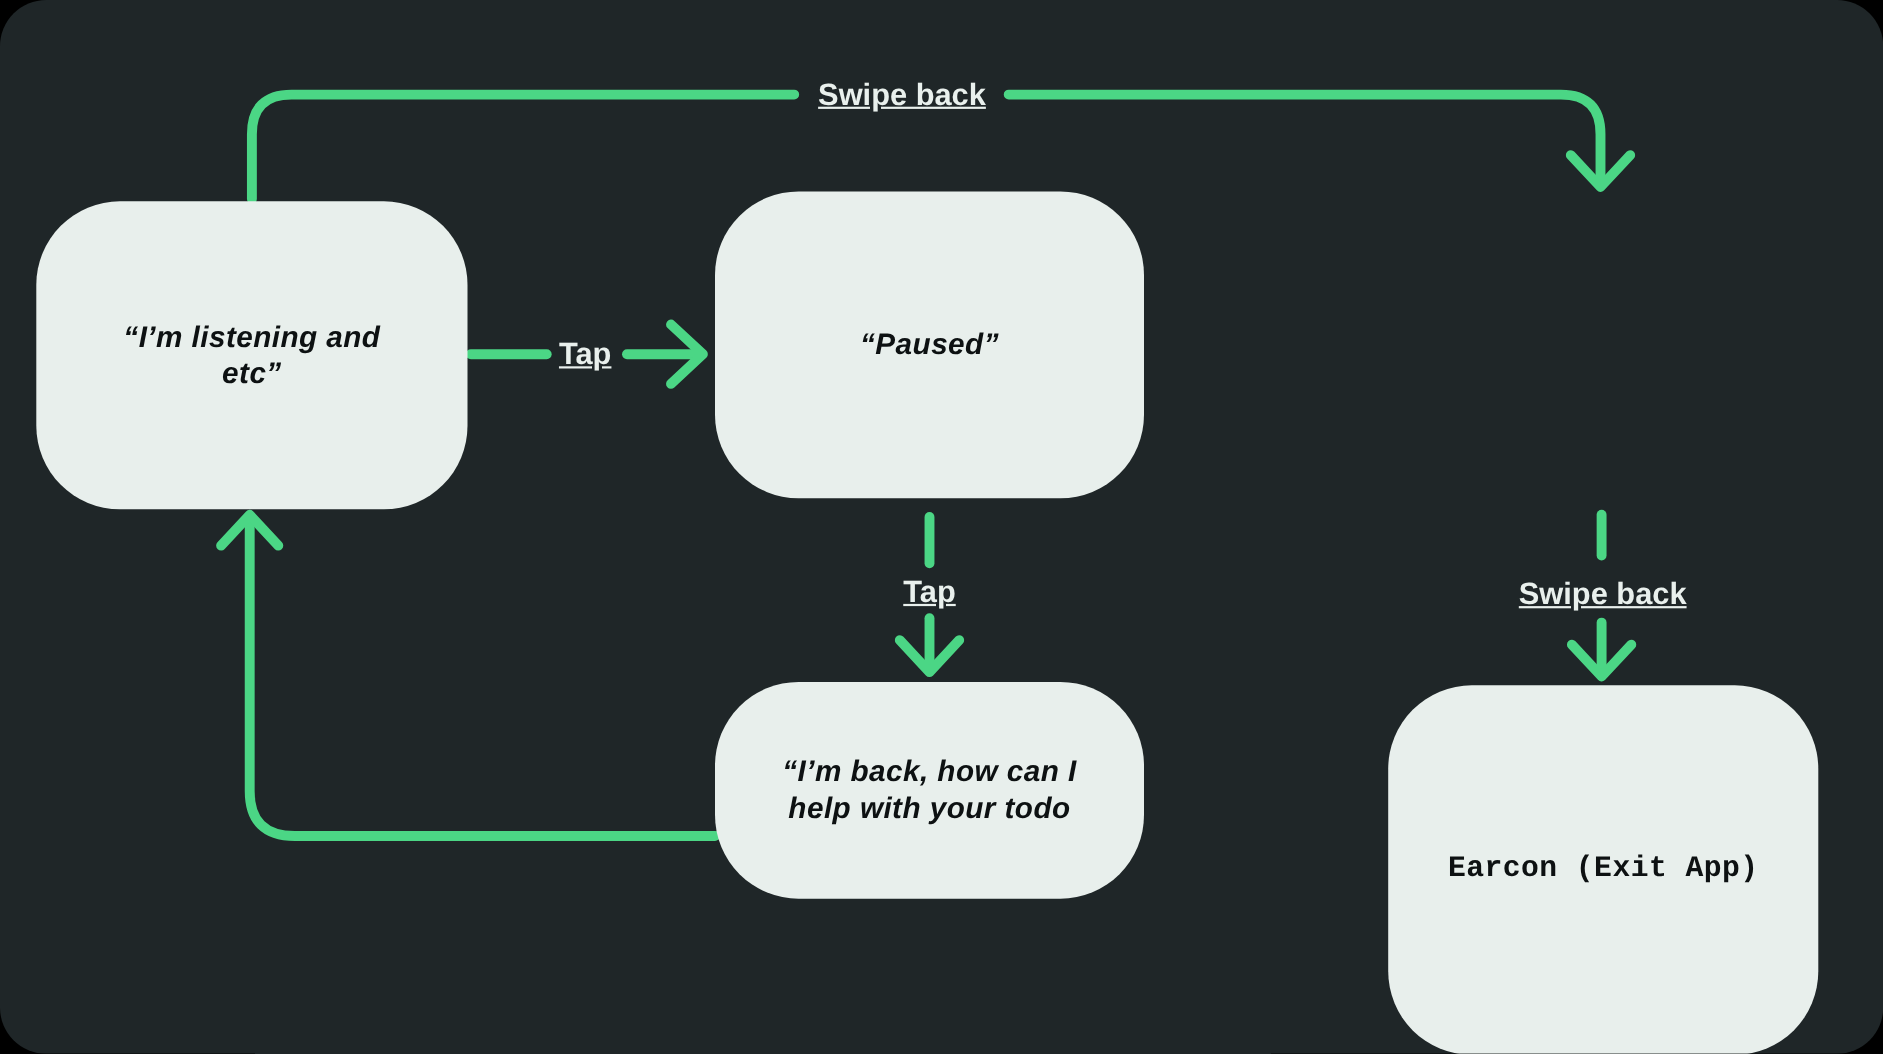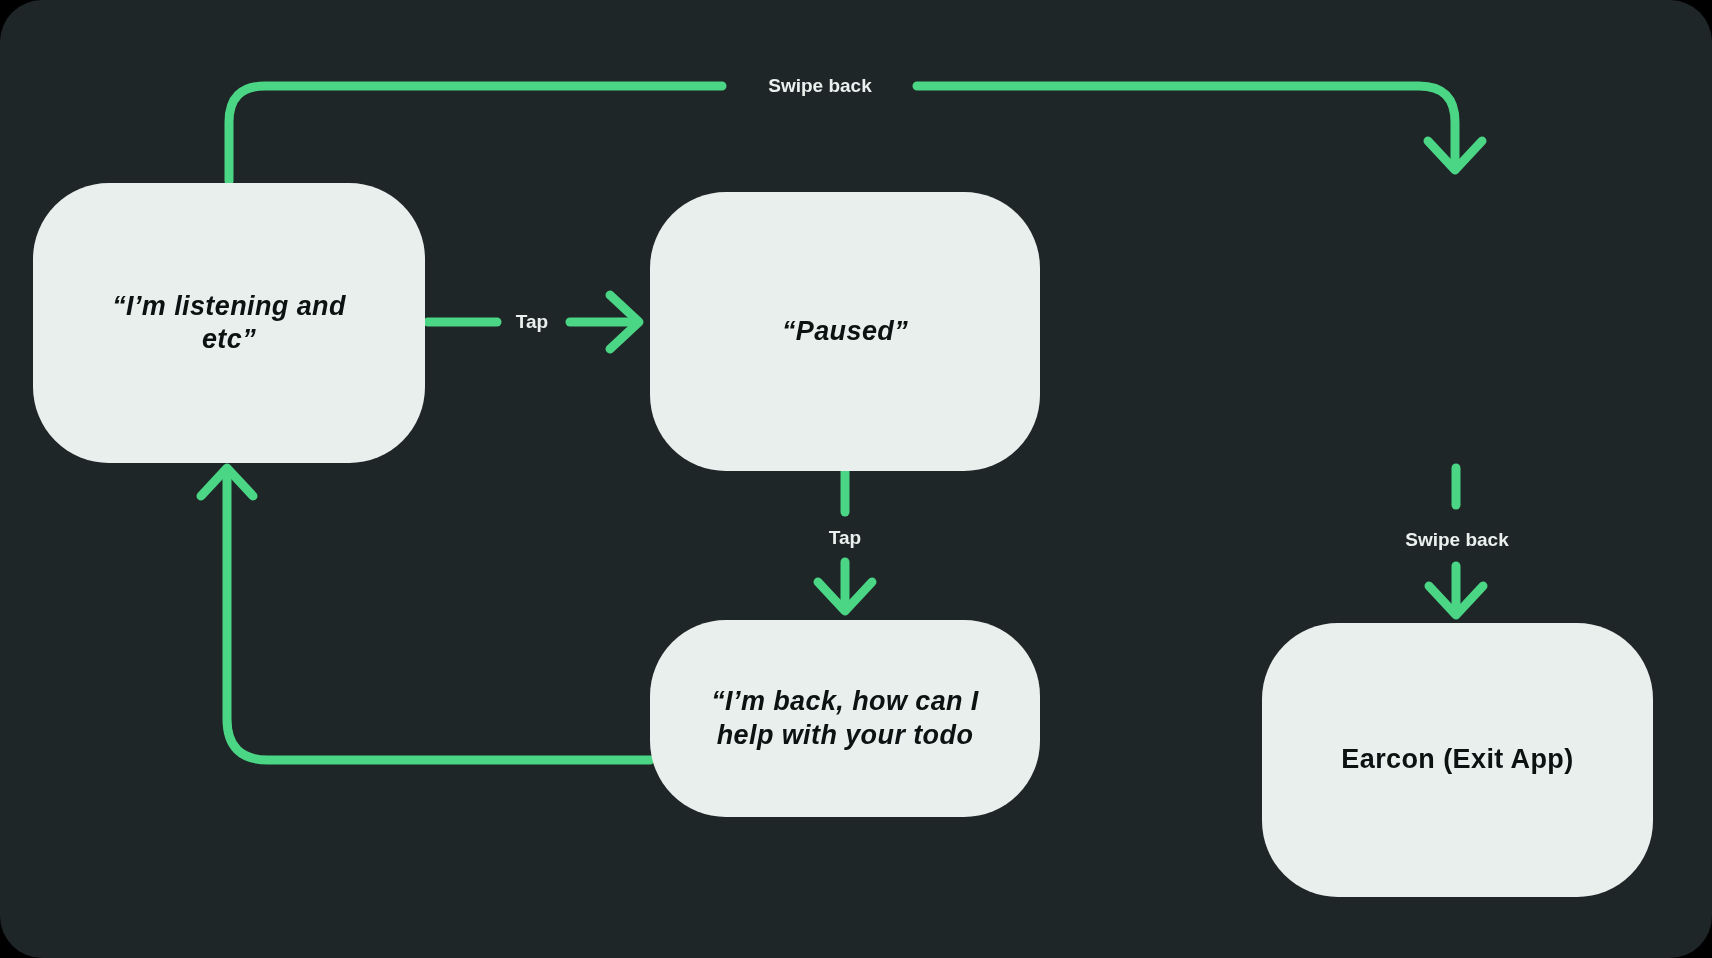--- a/index.html
+++ b/index.html
@@ -44,31 +44,32 @@
     font-weight: bold;
     font-style: italic;
     font-size: 27px;
     line-height: 1.24;
     letter-spacing: 0.4px;
     padding: 0 26px;
     box-sizing: border-box;
   }
   .node .line { display: block; }
   .node-listening    { left: 33px;   top: 183px; width: 392px; height: 280px; }
-  .node-paused       { left: 650px;  top: 192px; width: 390px; height: 279px; }
+  .node-paused       { left: 650px;  top: 174px; width: 390px; height: 279px; }
   .node-exit-confirm { left: 1263px; top: 185px; width: 391px; height: 278px; }
   .node-back         { left: 650px;  top: 620px; width: 390px; height: 197px; }
-  .node-earcon       { left: 1262px; top: 623px; width: 391px; height: 274px; font-style: normal; }
+  .node-earcon       { left: 1262px; top: 623px; width: 391px; height: 336px; font-style: normal; font-family: Liberation Mono, monospace; }
   .edge-label {
     position: absolute;
     transform: translate(-50%, -50%);
     color: var(--label-text, #e9f0ed);
     font-weight: bold;
-    font-size: 19px;
+    font-size: 28px;
     white-space: nowrap;
+    text-decoration: underline;
   }
   .label-swipe-back-top   { left: 820px;  top: 86px;  }
   .label-tap-horizontal   { left: 532px;  top: 322px; }
   .label-tap-vertical     { left: 845px;  top: 538px; }
   .label-swipe-back-right { left: 1457px; top: 540px; }
 </style>
 </head>
 <body>
 
 <div class="canvas">

